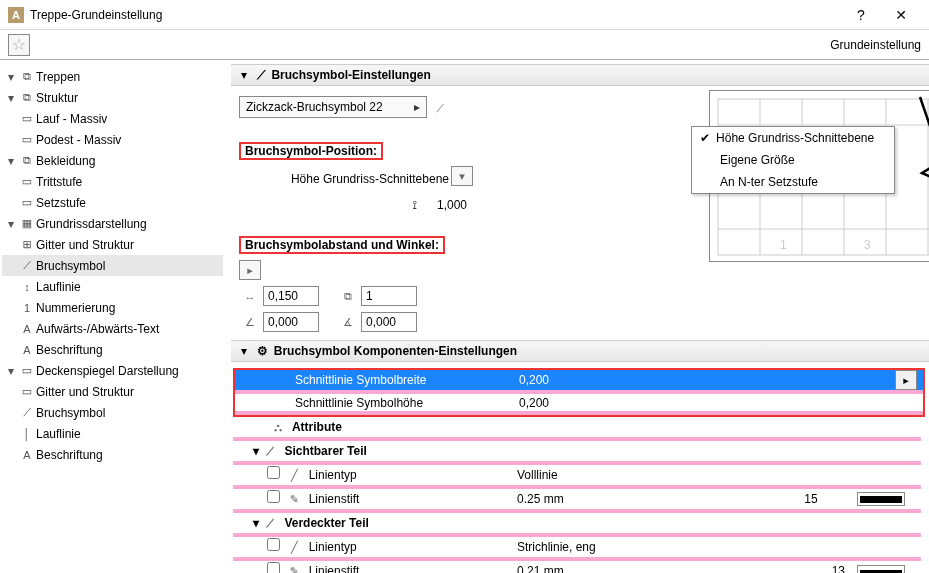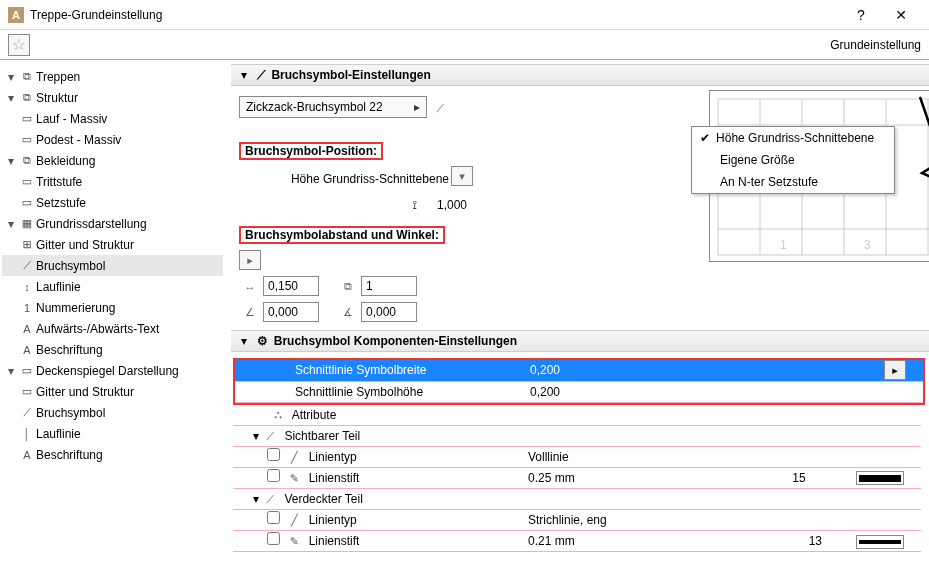--- a/index.html
+++ b/index.html
@@ -29,23 +29,23 @@
 .selbox .ar{color:#333}
 .redbox{border:2px solid #e33;padding:0 4px;height:18px;display:inline-flex;align-items:center}
 .lbl-r{text-align:right;display:inline-block}
 .inp{height:20px;border:1px solid #888;padding:0 4px;background:#fff;min-width:50px}
 .iconbox{width:22px;height:20px;display:inline-flex;align-items:center;justify-content:center;color:#666;font-size:11px}
 .dd{position:absolute;left:466px;top:66px;width:204px;background:#fff;border:1px solid #888;box-shadow:2px 2px 3px rgba(0,0,0,.2);z-index:10}
 .dd div{padding:4px 8px;display:flex;align-items:center;gap:6px}
 .preview{position:absolute;left:484px;top:30px;width:428px;height:172px;border:1px solid #888;background:#fff;overflow:hidden}
 .tbl{width:688px;border-collapse:collapse}
 .tbl tr{height:21px}
-.tbl td{border-bottom:1px solid #f9a8d4;padding:0 17px;vertical-align:middle}
+.tbl td{border-bottom:4px solid #f9a8d4;padding:0 6px;vertical-align:middle}
 .tbl .hl td{background:#1a85ff;color:#fff}
-.tbl .cat td{font-weight:normal}
+.tbl .cat td{font-weight:bold}
 .redframe{border:2px solid #e33;padding:0}
 .penprev{width:48px;height:14px;border:1px solid #888;background:#fff;display:inline-flex;align-items:center;padding:0 2px}
 .penprev .bar{height:7px;background:#000;flex:1}
 .dash{width:80px;border-top:1px dashed #000}
 .solidln{width:80px;border-top:2px solid #000}
 svg{display:block}
 </style>
 </head>
 <body>
 
@@ -189,21 +189,21 @@
 
       <div class="row">
         <span class="lbl-r" style="width:210px">Höhe Grundriss-Schnittebene</span>
         <span class="iconbox" style="border:1px solid #888;background:#f7f7f7">▾</span>
       </div>
       <div class="row">
         <span class="lbl-r" style="width:178px">⟟</span>
         <span style="width:48px;text-align:right">1,000</span>
       </div>
 
-      <div class="row" style="margin-top:6px">
+      <div class="row" style="margin-top:16px">
         <span class="redbox">
             <b>Bruchsymbolabstand und Winkel:</b>
           </span>
       </div>
       <div class="row">
         <span class="iconbox" style="border:1px solid #888;background:#f7f7f7">▸</span>
       </div>
       <div class="row">
         <span class="iconbox">↔</span>
         <input class="inp" style="width: 56px;" value="0,150">

